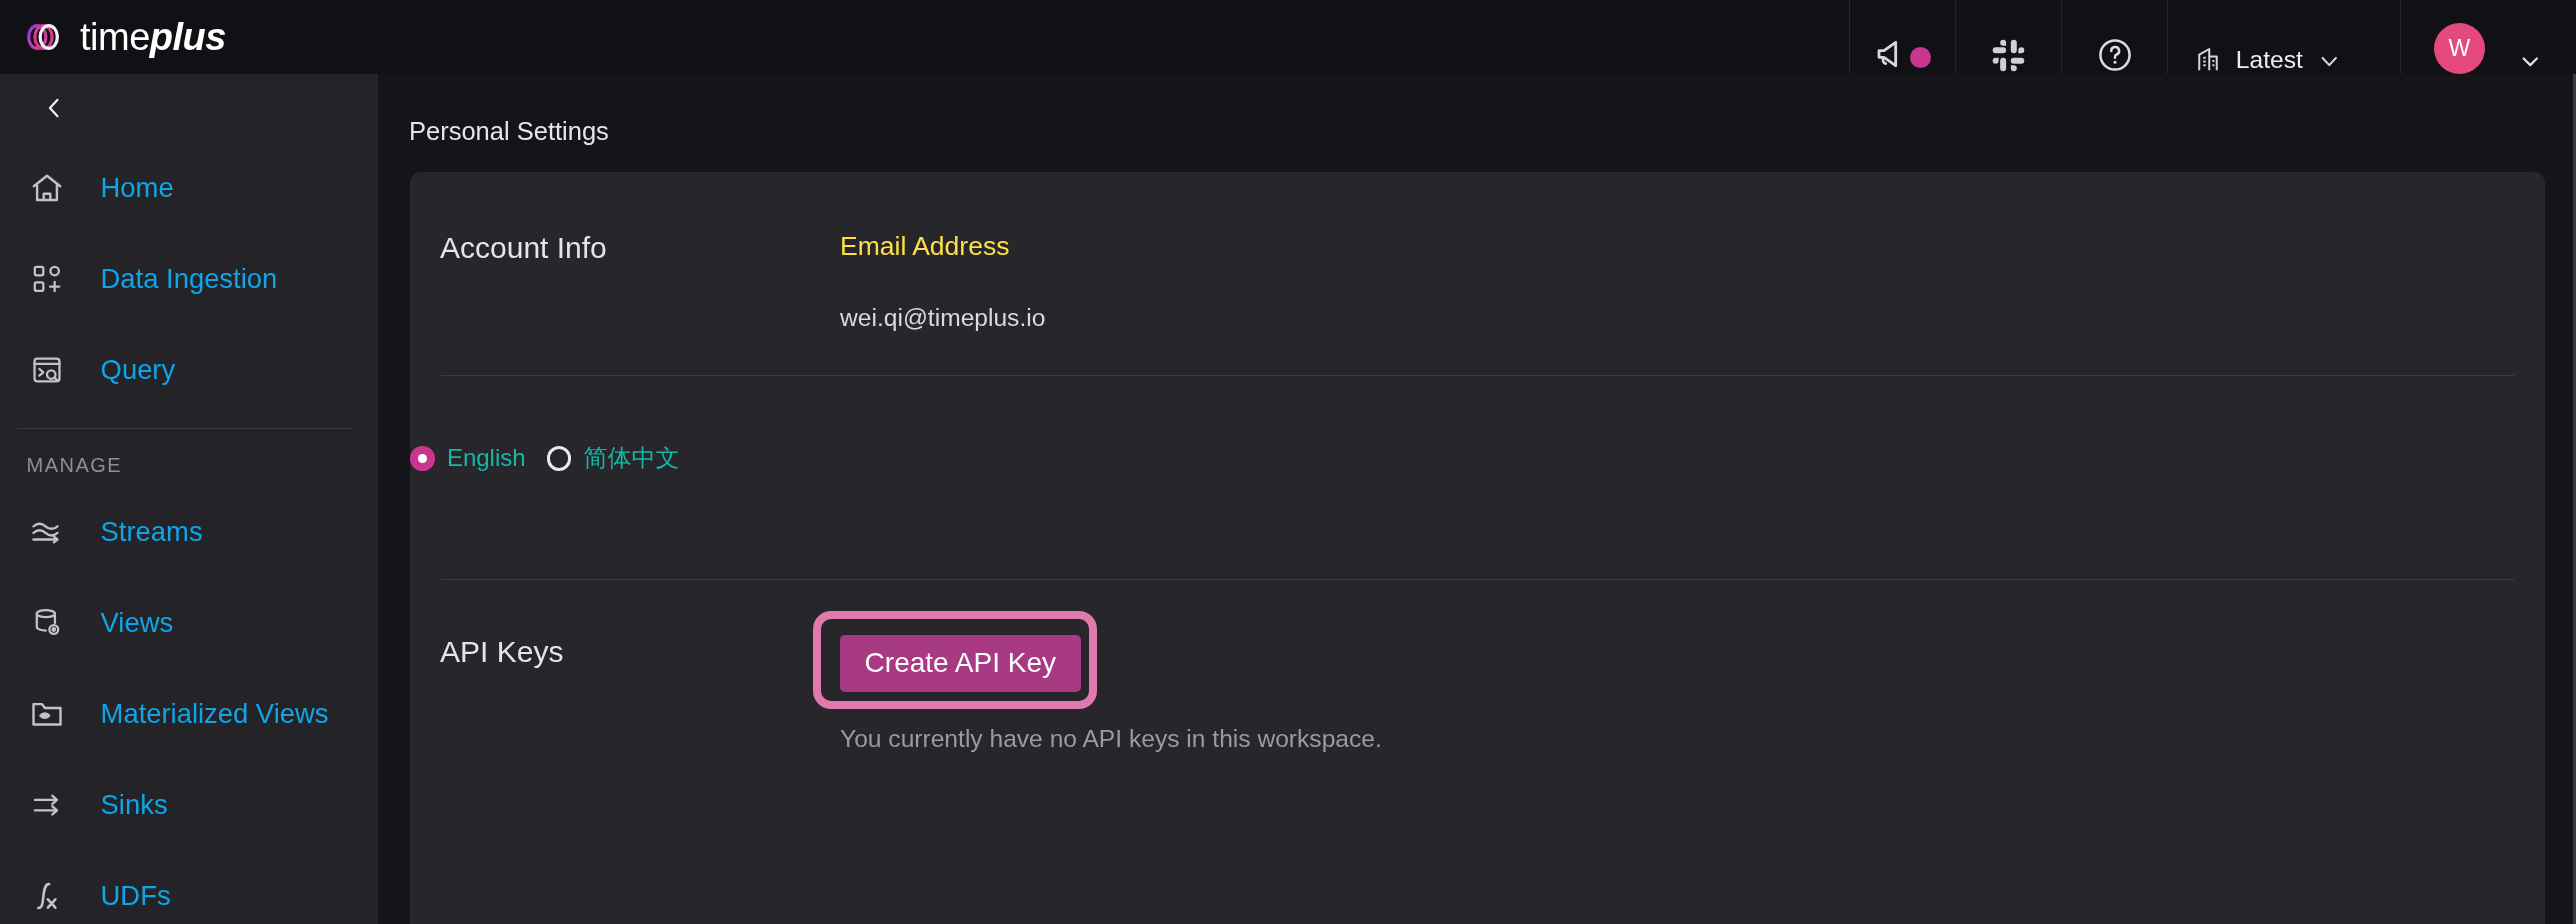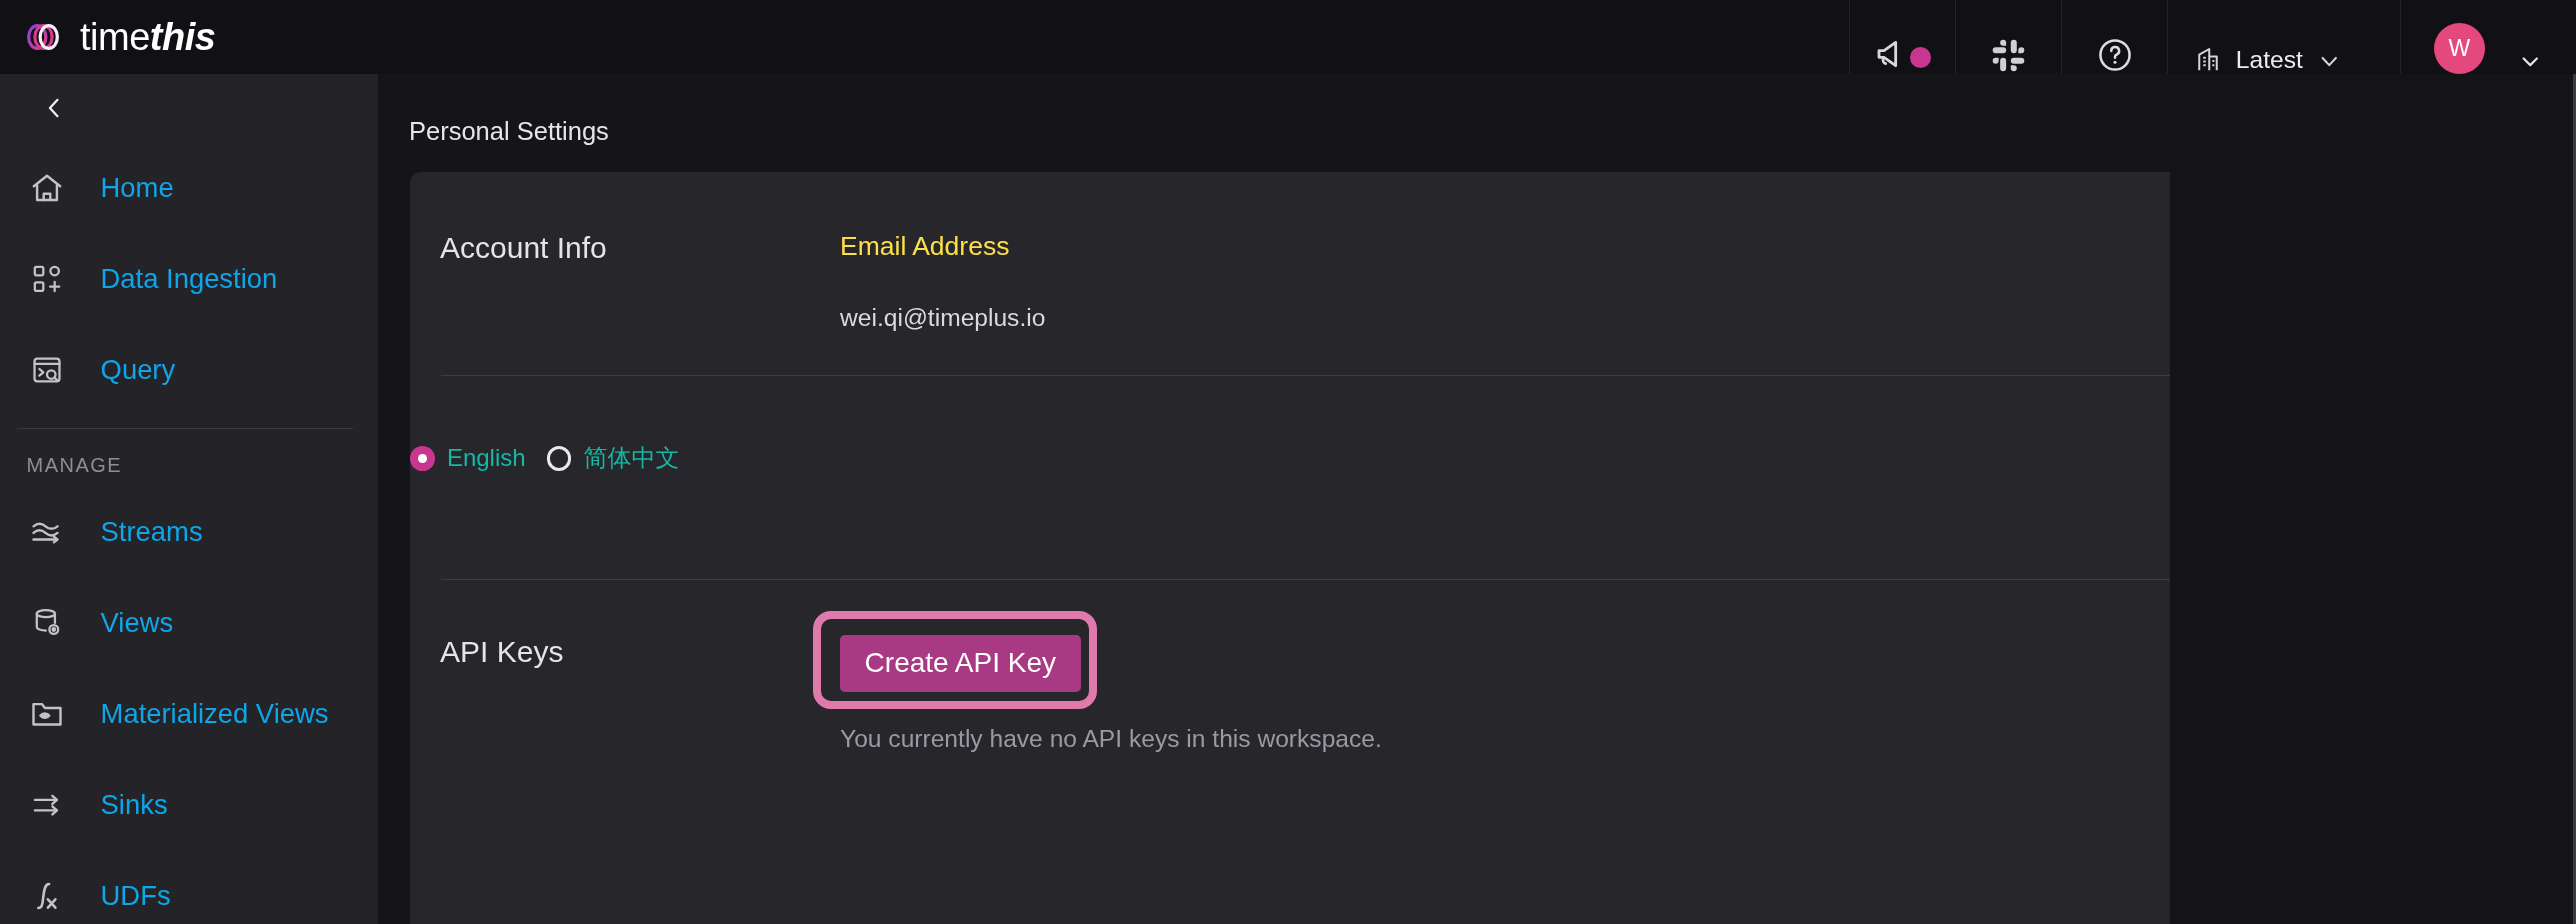--- a/index.html
+++ b/index.html
@@ -131,21 +131,21 @@
     font-size: 20px;
     letter-spacing: 1.5px;
     color: #8E8E96;
     text-transform: uppercase;
   }
 
   
   .main {
     position: absolute;
     top: 74px; left: 378px;
-    width: 1792px;
+    width: 2198px;
     height: 851px;
     background: #151519;
     overflow: hidden;
   }
   .page-title {
     color: #E6E6EA;
     font-size: 25.5px;
     padding: 43px 0 0 31px;
   }
   .card {
@@ -285,21 +285,21 @@
           <linearGradient id="gr1" x1="0" y1="0" x2="1" y2="1">
             <stop offset="0%" stop-color="#8B3FD6"></stop>
             <stop offset="100%" stop-color="#E0418B"></stop>
           </linearGradient>
         </defs>
         <ellipse cx="17" cy="23" rx="9" ry="12" fill="none" stroke="url(#gr1)" stroke-width="3.4"></ellipse>
         <ellipse cx="23.5" cy="23" rx="9" ry="12" fill="none" stroke="#D43A93" stroke-width="3.4"></ellipse>
         <ellipse cx="29" cy="23" rx="9" ry="12" fill="none" stroke="#F2F2F5" stroke-width="3.4"></ellipse>
       </svg>
       <div class="logo-text">
-        <span class="lt-thin">time</span><span class="lt-bold">this</span>
+        <span class="lt-thin">time</span><span class="lt-bold">plus</span>
       </div>
     </div>
 
     <div class="topbar-spacer"></div>
 
     <div class="tb-cell w-narrow">
       <span class="megaphone-wrap">
         <svg width="40" height="40" viewBox="0 0 24 24" fill="none" stroke="#D6D6DB" stroke-width="1.7" stroke-linecap="round" stroke-linejoin="round" class="ico">
           <path d="M3 10v4h3l7 5V5L6 10H3z"></path>
           <path d="M5.5 14.5c-.3 1.5.2 3 1.5 3.3"></path>

